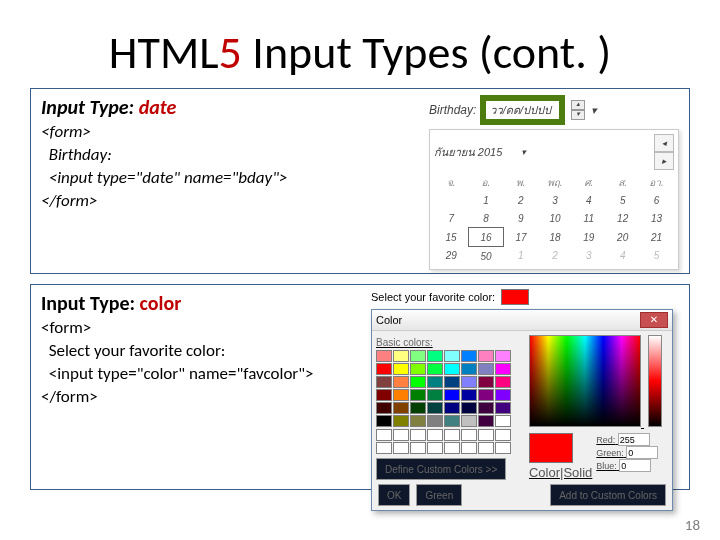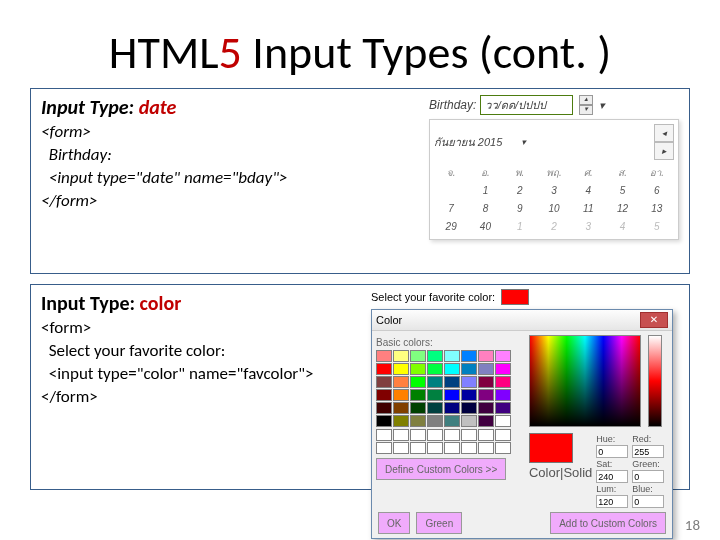--- a/index.html
+++ b/index.html
@@ -60,22 +60,22 @@
     right: 10px;
     width: 250px;
     font-family: Tahoma, Arial, sans-serif;
     font-size: 11px;
     color: #444;
     background: #fff;
   }
   .df-row { display: flex; align-items: center; gap: 4px; margin-bottom: 4px; }
   .df-label { font-size: 12px; }
   .df-input {
-    border: 1px solid #4d7c0f;
-    padding: 1px 26px 1px 4px;
+    border: 6px solid #4d7c0f;
+    padding: 1px 8px 1px 4px;
     height: 16px;
     display: inline-flex;
     align-items: center;
     position: relative;
     font-size: 11px;
   }
   .df-stepper {
     display: inline-flex;
     flex-direction: column;
     margin-left: 2px;
@@ -149,21 +149,21 @@
   }
   .cd-close {
     width: 26px; height: 14px;
     background: #c75050;
     color: #fff;
     font-size: 10px;
     text-align: center;
     line-height: 13px;
     border: 1px solid #a03030;
   }
-  .cd-body { display: flex; padding: 4px 4px 0 4px; gap: 4px; }
+  .cd-body { display: flex; padding: 4px 4px 0 4px; gap: 4px; text-decoration: underline; }
   .cd-left { width: 150px; }
   .cd-label { font-size: 10px; color: #666; margin: 2px 0; }
   .swatch-grid { display: flex; flex-wrap: wrap; gap: 1px; margin-bottom: 2px; }
   .sw { width: 14px; height: 10px; border: 1px solid #808080; }
   .custom-grid .sw { background: #fff; }
   .cd-right { width: 140px; }
   .spectrum {
     width: 110px; height: 90px;
     background:
       linear-gradient(to bottom, rgba(0,0,0,0), #000),
@@ -184,21 +184,21 @@
   .num-col { font-size: 9px; line-height: 12px; color: #555; }
   .num-col input.tiny { width: 28px; height: 11px; font-size: 9px; border: 1px solid #aaa; padding: 0 1px; }
   .cd-buttons {
     display: flex;
     gap: 6px;
     padding: 4px 6px 0 6px;
     align-items: center;
   }
   .btn {
     border: 1px solid #999;
-    background: #f0abfc;
+    background: #0f172a;
     padding: 1px 8px;
     font-size: 10px;
     color: #666;
     height: 18px;
     display: inline-flex; align-items: center;
   }
 
   
   #sect2 { min-height: 190px; }
   #sect1 { min-height: 170px; font-style: italic; }
@@ -268,22 +268,31 @@
               <tr>
                 <td>7</td>
                 <td>8</td>
                 <td>9</td>
                 <td>10</td>
                 <td>11</td>
                 <td>12</td>
                 <td>13</td>
               </tr>
               <tr>
+                <td>15</td>
+                <td class="sel">16</td>
+                <td>17</td>
+                <td>18</td>
+                <td>19</td>
+                <td>20</td>
+                <td>21</td>
+              </tr>
+              <tr>
                 <td>29</td>
-                <td>40</td>
+                <td>50</td>
                 <td class="other">1</td>
                 <td class="other">2</td>
                 <td class="other">3</td>
                 <td class="other">4</td>
                 <td class="other">5</td>
               </tr>
             </tbody>
         </table>
       </div>
     </div>
@@ -388,25 +397,20 @@
             <div>
               <span class="spectrum"></span>
               <span class="lum"></span>
             </div>
             <div class="cd-right-bottom">
               <div>
                 <div class="big-sw"></div>
                 <div style="font-size:13px;color:#555;margin-top:2px;">Color|Solid</div>
               </div>
               <div class="num-col">
-                <div><span>Hue:</span> <input class="tiny" value="0" style=""></div>
-                <div><span>Sat:</span> <input class="tiny" value="240" style=""></div>
-                <div><span>Lum:</span> <input class="tiny" value="120" style=""></div>
-              </div>
-              <div class="num-col">
                 <div><span>Red:</span> <input class="tiny" value="255" style=""></div>
                 <div><span>Green:</span> <input class="tiny" value="0" style=""></div>
                 <div><span>Blue:</span> <input class="tiny" value="0" style=""></div>
               </div>
             </div>
           </div>
         </div>
         <div class="cd-buttons">
           <span class="btn">OK</span>
           <span class="btn">Green</span>

